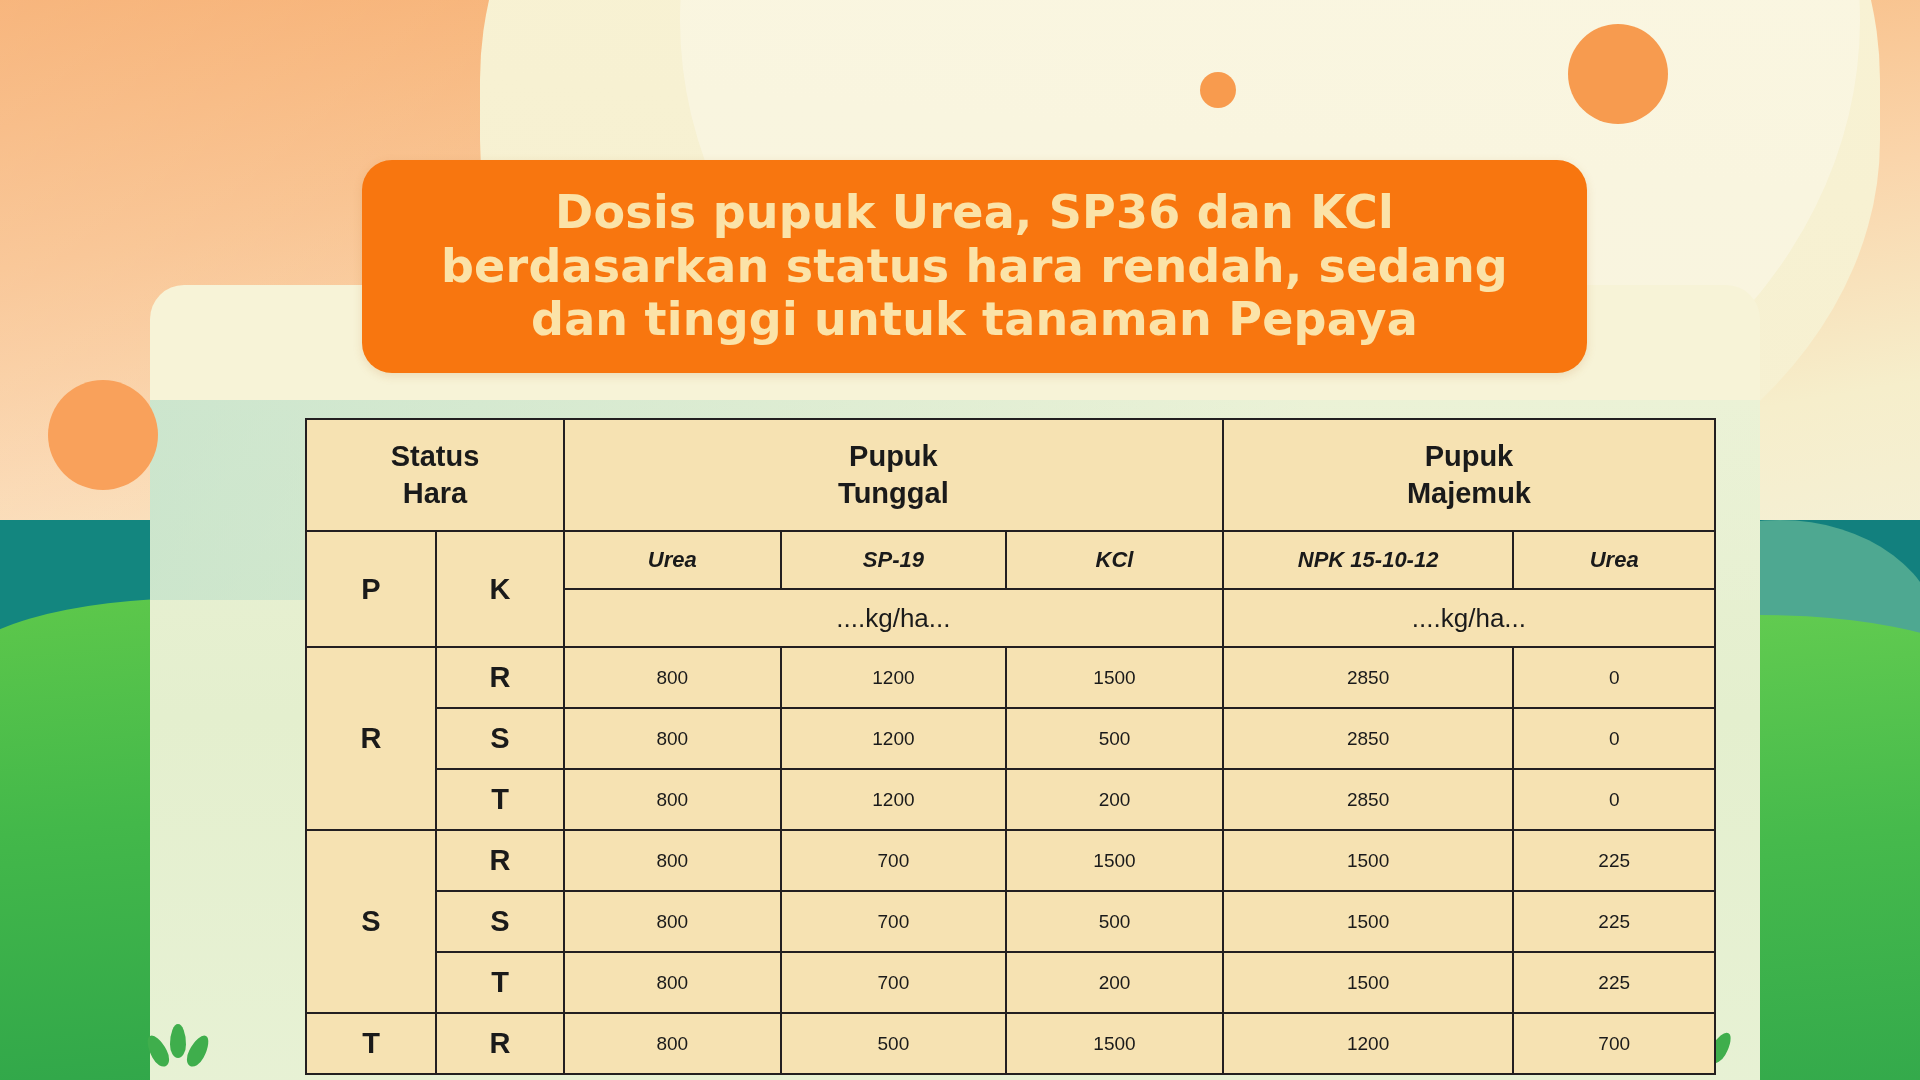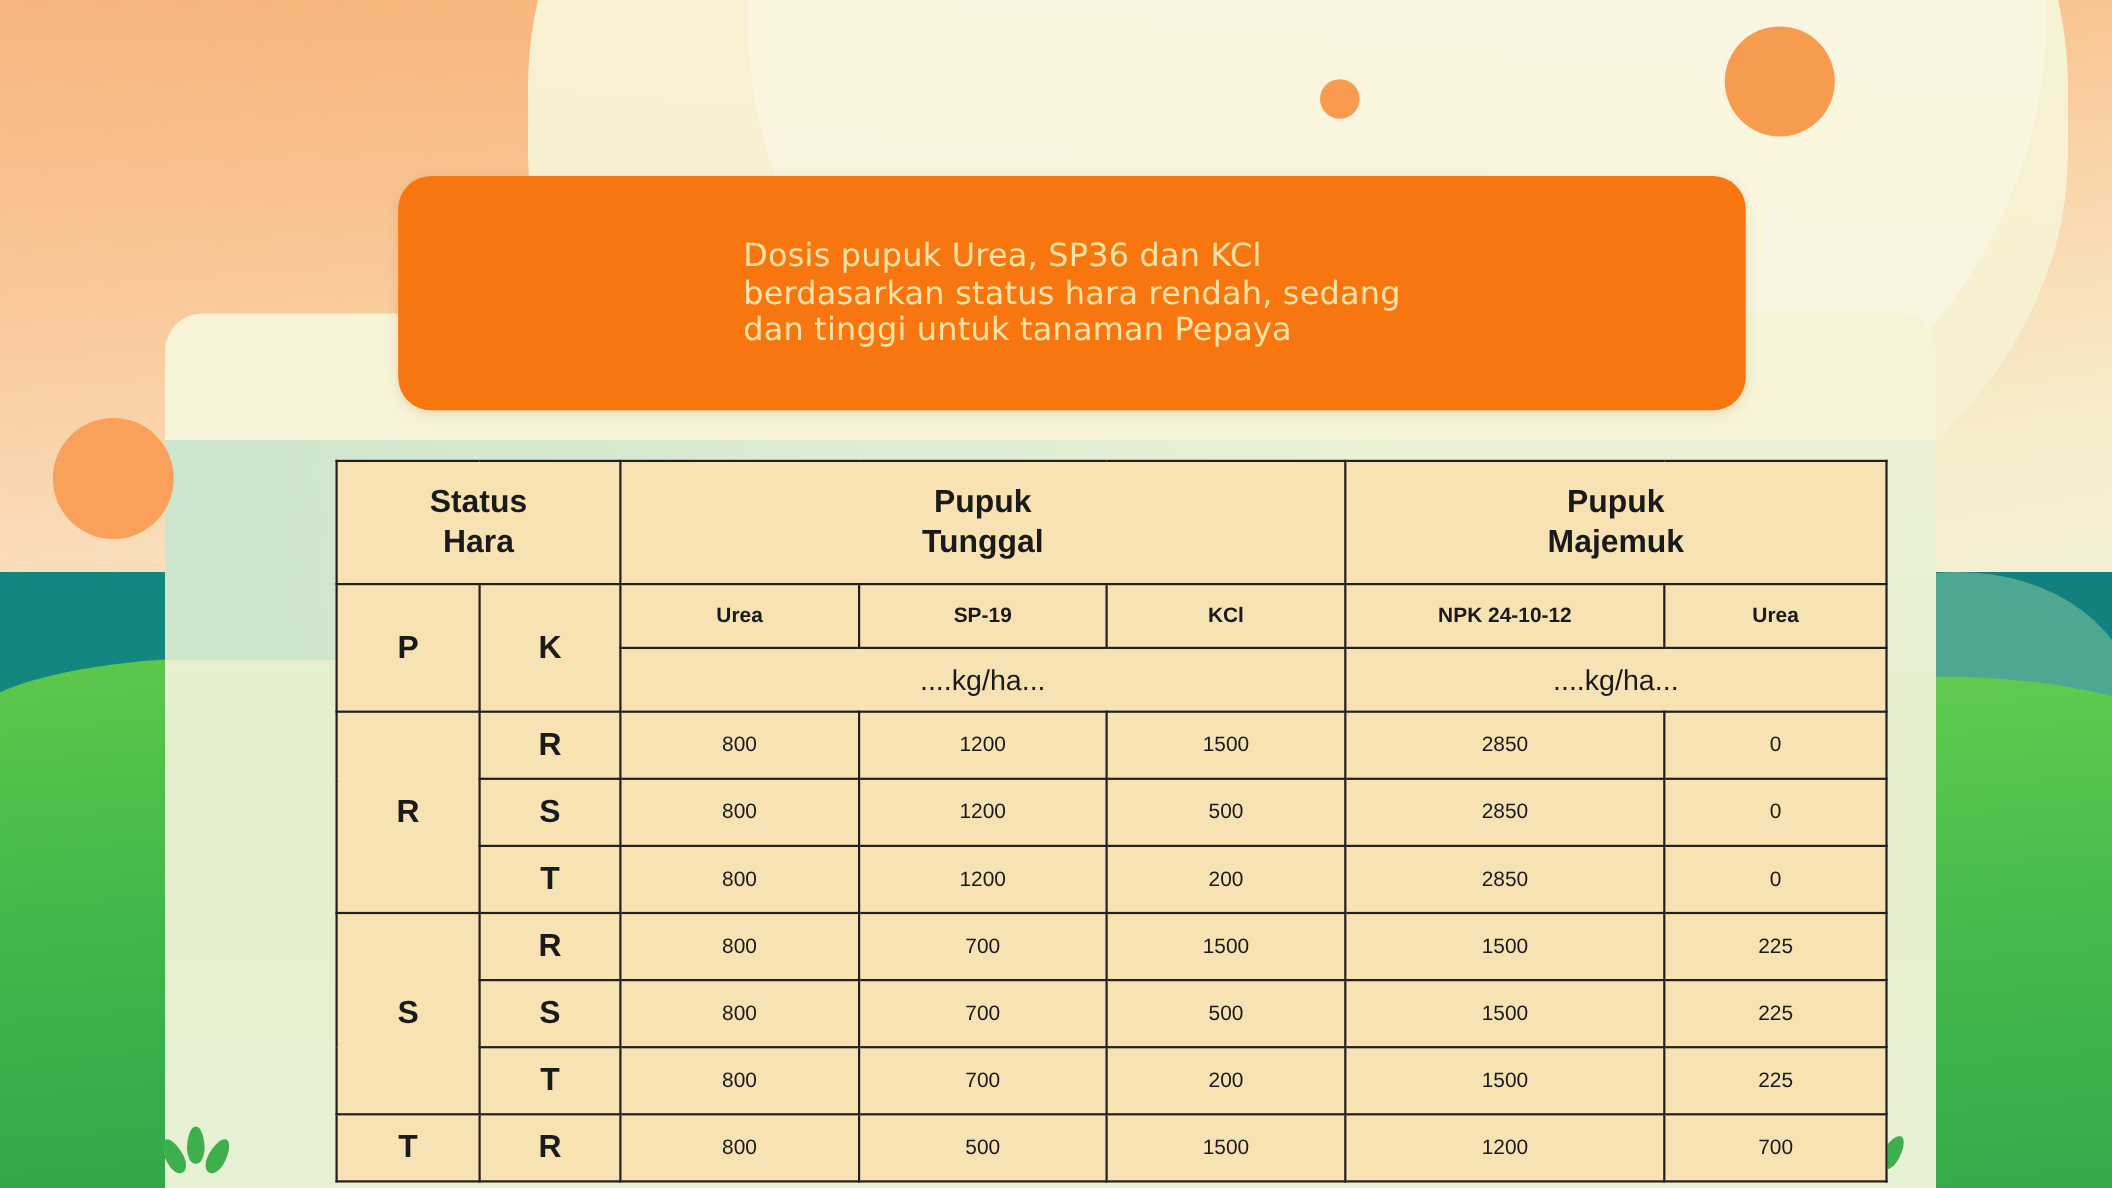--- a/index.html
+++ b/index.html
@@ -115,24 +115,24 @@
     left: 362px; top: 160px;
     width: 1225px; height: 213px;
     background: #F8760F;
     border-radius: 30px;
     display: flex; align-items: center; justify-content: center;
     box-shadow: 0 3px 10px rgba(190,110,40,0.18);
   }
   .title-text {
     color: #FBE3A8;
     font-family: "DejaVu Sans", sans-serif;
-    font-size: 29px;
-    font-weight: 400;
+    font-size: 46px;
+    font-weight: 700;
     line-height: 1.16;
-    text-align: left;
+    text-align: center;
     letter-spacing: 0.2px;
     white-space: pre-line;
     padding: 0 30px;
   }
 
   
   .table-wrap {
     position: absolute; left: 305px; top: 418px; width: 1345px;
   }
   table.dose {
@@ -146,21 +146,21 @@
     background: #F6E2B2;
     text-align: center;
     color: #1A1A1A;
     font-family: "Liberation Sans", sans-serif;
   }
   th.grp {
     font-size: 29px; font-weight: bold; line-height: 1.26;
     height: 112px; white-space: pre-line;
   }
   th.sub {
-    font-size: 19px; font-weight: bold; height: 58px;
+    font-size: 22px; font-weight: bold; height: 58px; font-style: italic;
   }
   th.pk {
     font-size: 29px; font-weight: bold;
   }
   td.unit {
     font-size: 26px; font-weight: normal; height: 58px;
   }
   td.cell {
     font-size: 19px; font-weight: 400; height: 61px;
   }
@@ -244,21 +244,21 @@
 Tunggal</th>
           <th class="grp" colspan="2">Pupuk
 Majemuk</th>
         </tr>
         <tr>
           <th class="pk" rowspan="2">P</th>
           <th class="pk" rowspan="2">K</th>
           <th class="sub">Urea</th>
           <th class="sub">SP-19</th>
           <th class="sub">KCl</th>
-          <th class="sub">NPK 24-10-12</th>
+          <th class="sub">NPK 15-10-12</th>
           <th class="sub">Urea</th>
         </tr>
         <tr>
           <td class="unit" colspan="3">....kg/ha...</td>
           <td class="unit" colspan="2">....kg/ha...</td>
         </tr>
       </thead>
       <tbody>
           <tr>
             <td class="status" rowspan="3">R</td>

